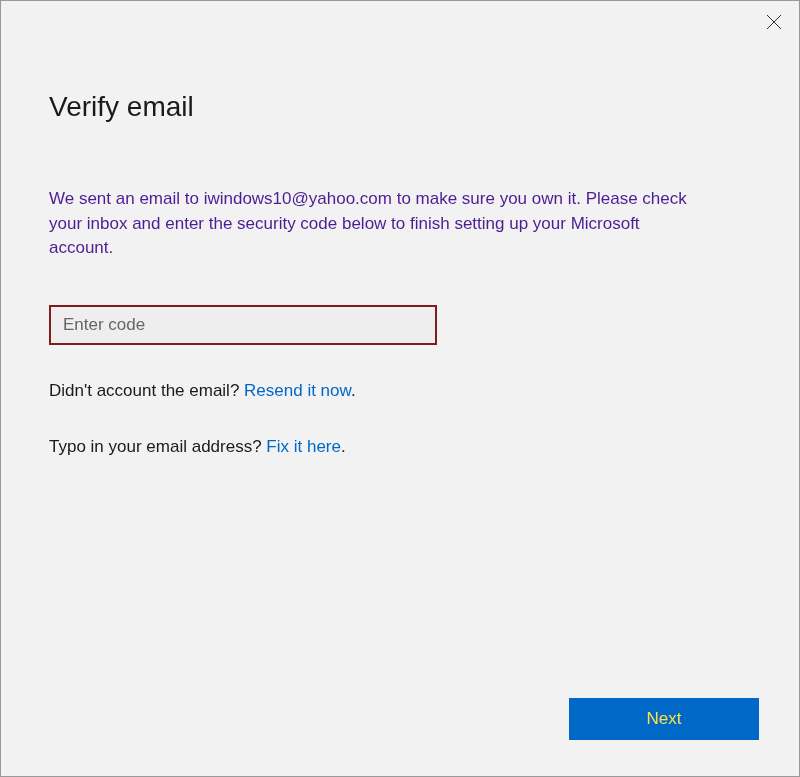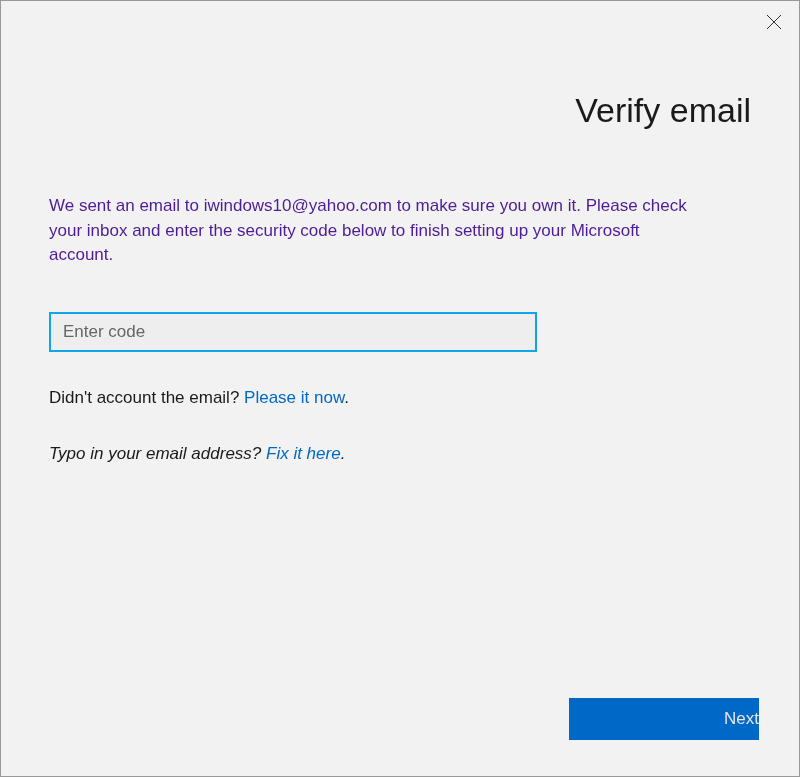--- a/index.html
+++ b/index.html
@@ -29,74 +29,71 @@
     .close-btn svg {
       width: 14px;
       height: 14px;
       stroke: #333;
       stroke-width: 1;
     }
     .content {
       padding: 90px 48px 0 48px;
     }
     .title {
-      font-size: 34px;
+      font-size: 28px;
       font-weight: 300;
       color: #1a1a1a;
       margin-bottom: 64px;
-      text-align: right;
     }
     .description {
       font-size: 17px;
       font-weight: 400;
       color: #4c1d95;
       line-height: 1.45;
       margin-bottom: 44px;
       max-width: 640px;
     }
     .code-input {
-      width: 488px;
+      width: 388px;
       height: 40px;
       padding: 16px 12px;
       font-size: 17px;
       font-family: inherit;
-      border: 2px solid #0ea5e9;
+      border: 2px solid #7f1d1d;
       background: #eeeeee;
       color: #1a1a1a;
       outline: none;
     }
     .code-input::placeholder {
       color: #666;
     }
     .helper-line {
       font-size: 17px;
       color: #1a1a1a;
       margin-top: 36px;
     }
     .helper-line + .helper-line {
-      font-style: italic;
     }
     .link {
       color: #0068c6;
       cursor: pointer;
       text-decoration: none;
     }
     .next-btn {
       position: absolute;
       right: 40px;
       bottom: 36px;
       width: 190px;
       height: 42px;
       background: #0068c6;
-      color: #e5e5e5;
+      color: #fde047;
       border: none;
       font-size: 17px;
       font-family: inherit;
       cursor: pointer;
-      text-align: right;
     }
   </style>
 </head>
 <body>
 
 <div class="dialog">
   <div class="close-btn">
     <span>
       <svg viewBox="0 0 14 14">
           <line x1="0" y1="0" x2="14" y2="14"></line>
@@ -106,21 +103,21 @@
   </div>
 
   <div class="content">
     <h1 class="title">Verify email</h1>
 
     <p class="description">We sent an email to iwindows10@yahoo.com to make sure you own it. Please check your inbox and enter the security code below to finish setting up your Microsoft account.</p>
 
     <input type="text" class="code-input" placeholder="Enter code" style="">
 
     <p class="helper-line">
-      <span>Didn't account the email? </span><a class="link">Please it now</a><span>.</span>
+      <span>Didn't account the email? </span><a class="link">Resend it now</a><span>.</span>
     </p>
 
     <p class="helper-line">
       <span>Typo in your email address? </span><a class="link">Fix it here</a><span>.</span>
     </p>
   </div>
 
   <button class="next-btn">Next</button>
 </div>
 

